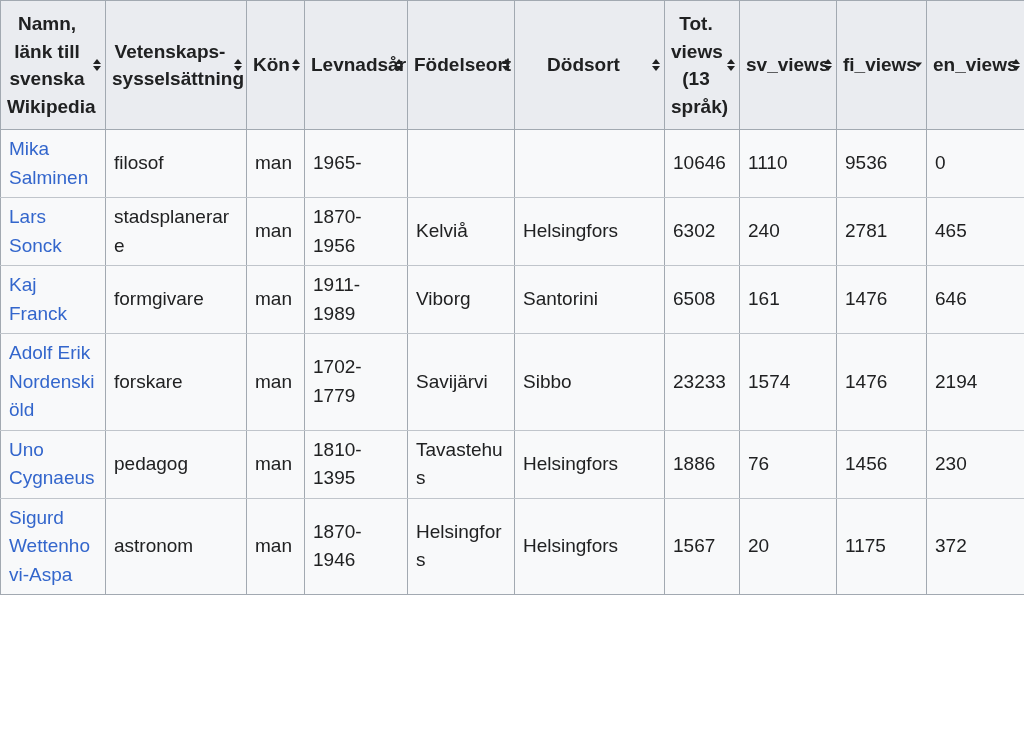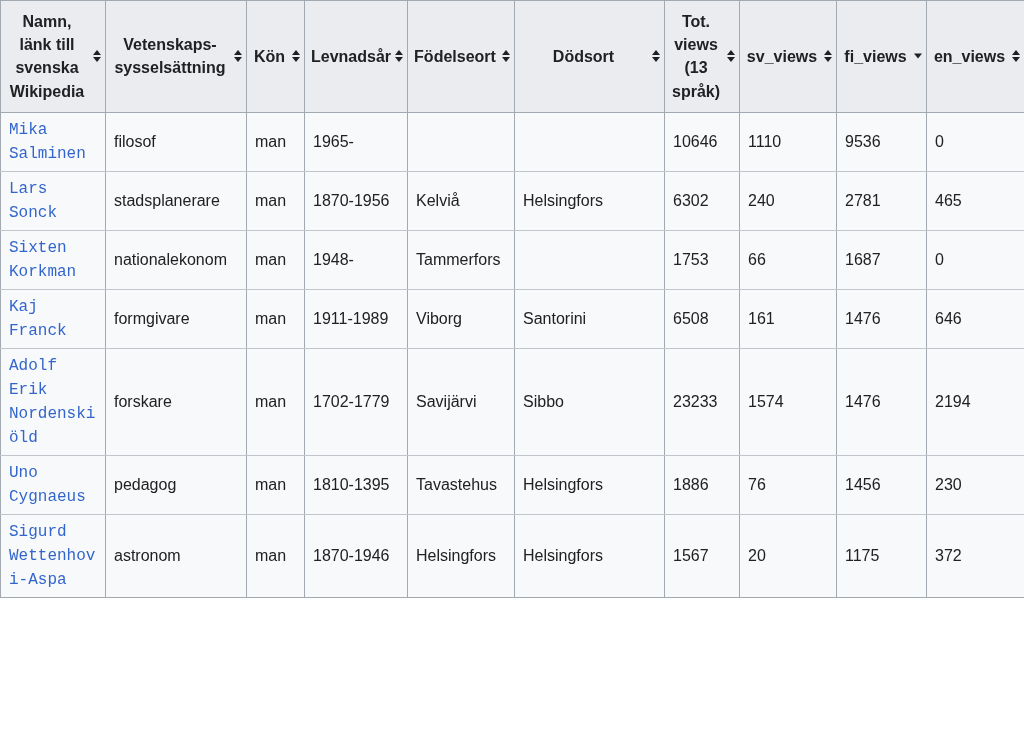--- a/index.html
+++ b/index.html
@@ -17,21 +17,21 @@
     overflow: hidden;
     background: #ffffff;
     font-family: "Liberation Sans", "DejaVu Sans", sans-serif;
     color: var(--text);
   }
   table.wikitable {
     width: 1024px;
     table-layout: fixed;
     border-collapse: collapse;
     background: var(--cell-bg);
-    font-size: 16px;
+    font-size: 19px;
   }
   table.wikitable th {
     background: var(--header-bg);
     border: 1px solid var(--border);
     font-weight: bold;
     text-align: center;
     vertical-align: middle;
     position: relative;
     padding: 9px 18px 9px 6px;
     line-height: 1.45;
@@ -41,21 +41,21 @@
     border: 1px solid var(--row-border);
     border-left-color: var(--border);
     border-right-color: var(--border);
     vertical-align: middle;
     text-align: left;
     padding: 5px 8px;
     line-height: 1.5;
     word-wrap: break-word;
   }
   table.wikitable tr:last-child td { border-bottom-color: var(--border); }
-  table.wikitable td:first-child { border-left-color: var(--border); font-family: Liberation Mono, monospace; }
+  table.wikitable td:first-child { border-left-color: var(--border); }
   a.wlink { color: var(--link); text-decoration: none; cursor: pointer; }
   .sort-icon {
     position: absolute;
     right: 3px;
     top: 50%;
     transform: translateY(-50%);
     width: 11px;
     display: flex;
     flex-direction: column;
     align-items: center;
@@ -182,32 +182,20 @@
         <td>man</td>
         <td>1870-1956</td>
         <td>Kelviå</td>
         <td>Helsingfors</td>
         <td>6302</td>
         <td>240</td>
         <td>2781</td>
         <td>465</td>
       </tr>
       <tr>
-        <td><a class="wlink" href="#">Sixten Korkman</a></td>
-        <td>nationalekonom</td>
-        <td>man</td>
-        <td>1948-</td>
-        <td>Tammerfors</td>
-        <td></td>
-        <td>1753</td>
-        <td>66</td>
-        <td>1687</td>
-        <td>0</td>
-      </tr>
-      <tr>
         <td><a class="wlink" href="#">Kaj Franck</a></td>
         <td>formgivare</td>
         <td>man</td>
         <td>1911-1989</td>
         <td>Viborg</td>
         <td>Santorini</td>
         <td>6508</td>
         <td>161</td>
         <td>1476</td>
         <td>646</td>

